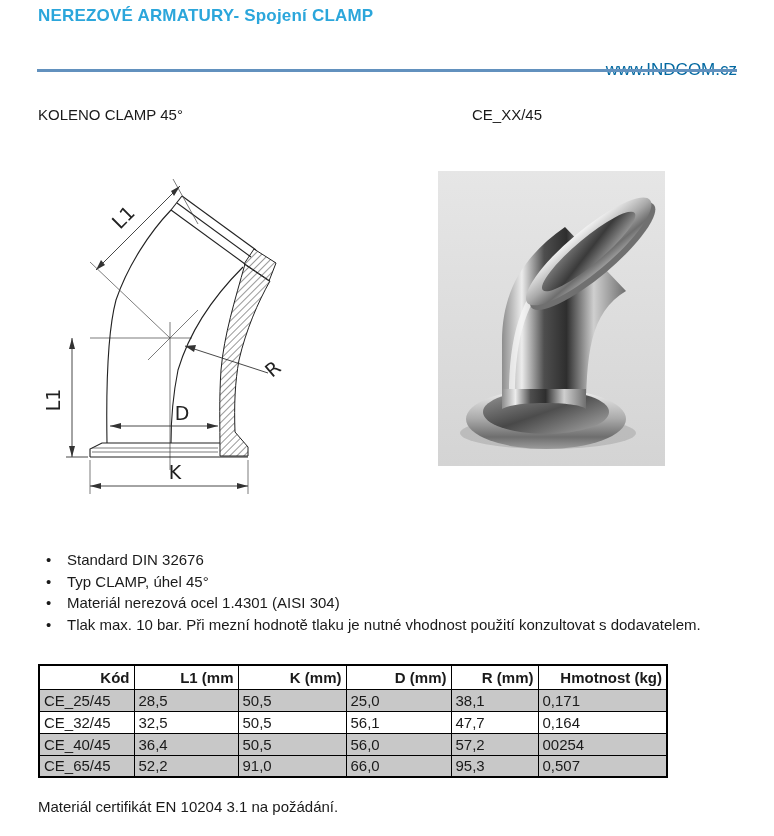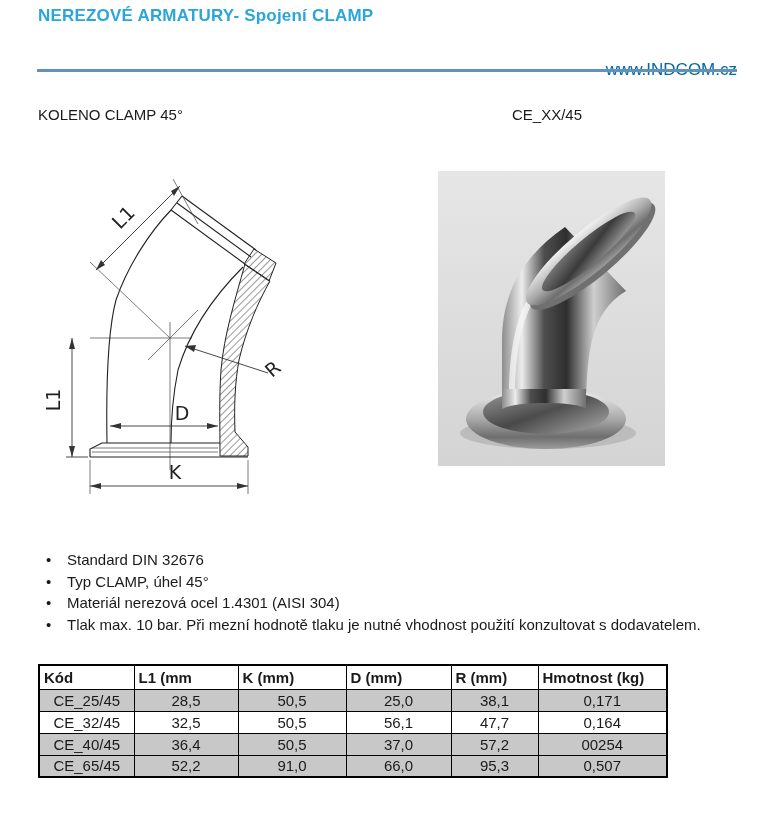--- a/index.html
+++ b/index.html
@@ -16,43 +16,43 @@
   }
   .website {
     position:absolute; right:37px; top:40px; font-size:17px; color:#0369a1;margin-top:20px;
   }
   .header-rule {
     position:absolute; left:37px; top:69px; width:700px; height:3px;
     background:#6291BE;
   }
 
   .product-name { position:absolute; left:38px; top:106px; font-size:15px; }
-  .product-code { position:absolute; left:472px; top:106px; font-size:15px;margin-left:40px; }
+  .product-code { position:absolute; left:472px; top:106px; font-size:15px; }
 
   .drawing { position:absolute; left:30px; top:160px; width:340px; height:350px; }
   .photo   { position:absolute; left:438px; top:171px; width:227px; height:295px; }
 
   .bullets { position:absolute; left:40px; top:549px; width:710px; list-style:none; }
   .bullets li {
     font-size:15px; line-height:21.5px; padding-left:27px; position:relative;
   }
   .bullets li::before {
     content:"•"; position:absolute; left:6px; top:0; font-size:15px;
   }
 
   table.spec {
     position:absolute; left:38px; top:664px; width:628px;
     border-collapse:collapse; font-size:15px; table-layout:fixed;
   }
   table.spec th, table.spec td {
     border:1px solid #000; height:22px; padding:0 4px; overflow:hidden; white-space:nowrap;
   }
-  table.spec th { height:24px; font-weight:bold; text-align:left; background:#fff; }
+  table.spec th { height:24px; font-weight:bold; text-align:right; background:#fff; }
   table.spec { border:2px solid #000; }
-  table.spec td { text-align:center; }
+  table.spec td { text-align:left; }
   tr.shade td { background:#C8C8C8; }
 
   .footer-note { position:absolute; left:38px; top:798px; font-size:15px; }
 
   
   .tl { stroke:#222; stroke-width:1.1; fill:none; }
   .thin { stroke:#444; stroke-width:0.7; fill:none; }
   .dim { stroke:#333; stroke-width:0.9; fill:none; }
   .arr { fill:#333; stroke:none; }
   .dwg-label { font-family:"DejaVu Sans", sans-serif; font-size:19px; fill:#222; }
@@ -208,29 +208,30 @@
         <td>32,5</td>
         <td>50,5</td>
         <td>56,1</td>
         <td>47,7</td>
         <td>0,164</td>
       </tr>
       <tr class="shade">
         <td>CE_40/45</td>
         <td>36,4</td>
         <td>50,5</td>
-        <td>37,0</td>
+        <td>56,0</td>
         <td>57,2</td>
         <td>00254</td>
       </tr>
       <tr class="shade">
         <td>CE_65/45</td>
         <td>52,2</td>
         <td>91,0</td>
         <td>66,0</td>
         <td>95,3</td>
         <td>0,507</td>
       </tr>
     </tbody>
   </table>
 
+  <div class="footer-note">Materiál certifikát EN 10204 3.1 na požádání.</div>
 
 </div>
 
 </body></html>

